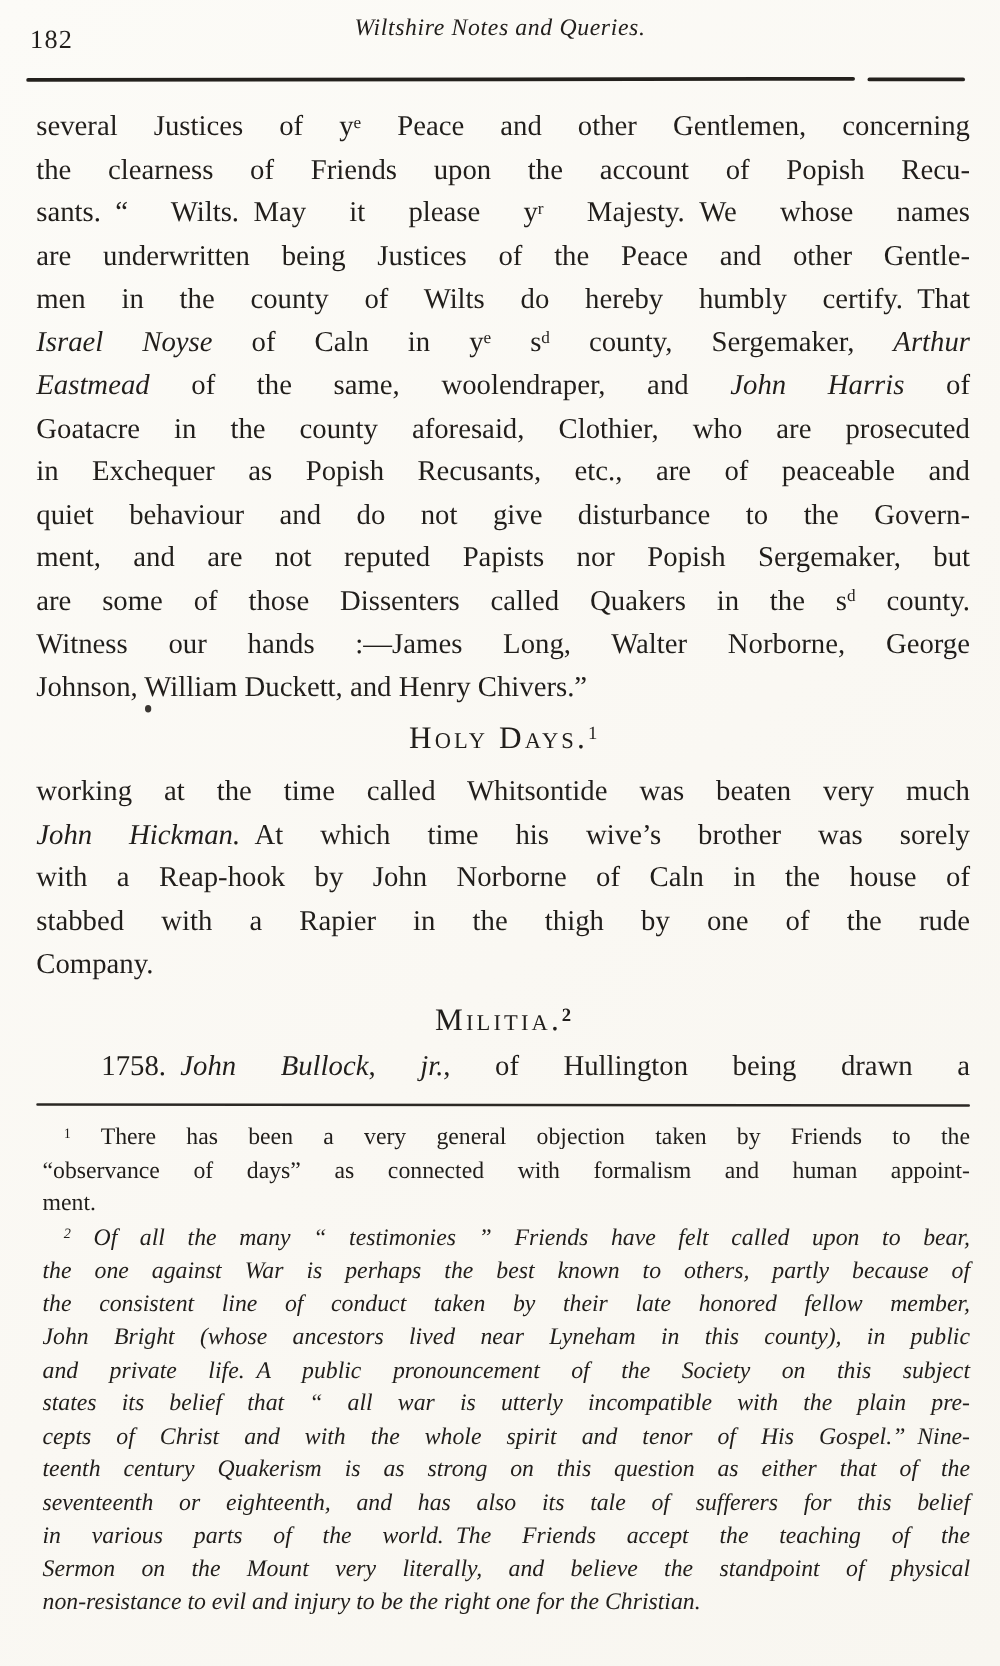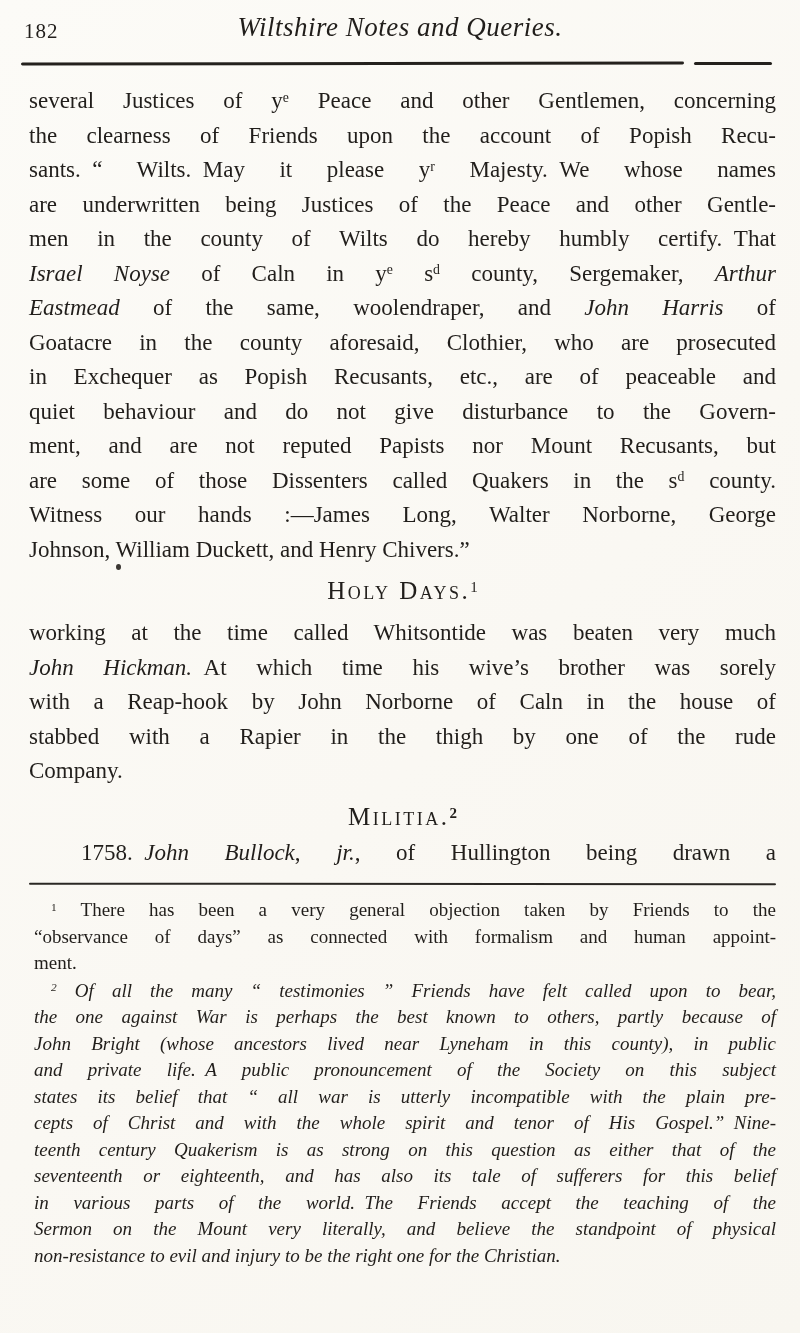--- a/index.html
+++ b/index.html
@@ -4,21 +4,21 @@
 <style>
   html,body{margin:0;padding:0;}
   body{
     width:800px;height:1333px;position:relative;overflow:hidden;
     background:linear-gradient(135deg,#fcfbf7 0%,#faf8f3 55%,#f8f6f0 100%);
     font-family:"Liberation Serif","DejaVu Serif",serif;
     color:#211e1b;
   }
   
   .pagenum{position:absolute;left:24px;top:19px;font-size:21px;letter-spacing:1px;}
-  .runtitle{position:absolute;left:0;right:0;top:12px;text-align:center;font-style:italic;font-size:27px;letter-spacing:.5px;}
+  .runtitle{position:absolute;left:0;right:0;top:12px;text-align:center;font-style:italic;font-size:19px;letter-spacing:.5px;}
   .rule1{position:absolute;top:62px;left:21px;right:28px;display:flex;gap:10px;align-items:center;}
   .rule1 .seg-a{flex:1;height:3px;background:#24211d;border-radius:2px;transform:rotate(-.08deg);}
   .rule1 .seg-b{width:78px;height:3px;background:#24211d;border-radius:2px;}
   
   #sections{position:absolute;top:84px;left:29px;right:24px;}
   .para .line{text-align:justify;text-align-last:justify;text-justify:inter-word;white-space:normal;}
   .para.body .line{font-size:23px;line-height:34.5px;}
   .para.footnote .line{font-size:19px;line-height:26.5px;}
   .line.flush{text-align-last:left;}
   .body .line.indent{text-indent:52px;}
@@ -51,21 +51,21 @@
       <div class="line"><span>several Justices of y</span><span class="sup">e</span><span> Peace and other Gentlemen, concerning</span></div>
       <div class="line"><span>the clearness of Friends upon the account of Popish Recu-</span></div>
       <div class="line"><span>sants. “ Wilts. May it please y</span><span class="sup">r</span><span> Majesty. We whose names</span></div>
       <div class="line"><span>are underwritten being Justices of the Peace and other Gentle-</span></div>
       <div class="line"><span>men in the county of Wilts do hereby humbly certify. That</span></div>
       <div class="line"><span class="it">Israel Noyse</span><span> of Caln in y</span><span class="sup">e</span><span> s</span><span class="sup">d</span><span> county, Sergemaker, </span><span class="it">Arthur</span></div>
       <div class="line"><span class="it">Eastmead</span><span> of the same, woolendraper, and </span><span class="it">John Harris</span><span> of</span></div>
       <div class="line"><span>Goatacre in the county aforesaid, Clothier, who are prosecuted</span></div>
       <div class="line"><span>in Exchequer as Popish Recusants, etc., are of peaceable and</span></div>
       <div class="line"><span>quiet behaviour and do not give disturbance to the Govern-</span></div>
-      <div class="line"><span>ment, and are not reputed Papists nor Mount Recusants, but</span></div>
+      <div class="line"><span>ment, and are not reputed Papists nor Popish Sergemaker, but</span></div>
       <div class="line"><span>are some of those Dissenters called Quakers in the s</span><span class="sup">d</span><span> county.</span></div>
       <div class="line"><span>Witness our hands :—James Long, Walter Norborne, George</span></div>
       <div class="line flush"><span>Johnson, William Duckett, and Henry Chivers.”</span></div>
     </div>
     <div class="heading" data-sec="heading-holy-days"><span>Holy Days.</span><span class="sup">1</span></div>
     <div class="para body" data-sec="para-hickman">
       <div class="line"><span>working at the time called Whitsontide was beaten very much</span></div>
       <div class="line"><span class="it">John Hickman.</span><span> At which time his wive’s brother was sorely</span></div>
       <div class="line"><span>with a Reap-hook by John Norborne of Caln in the house of</span></div>
       <div class="line"><span>stabbed with a Rapier in the thigh by one of the rude</span></div>
@@ -77,20 +77,21 @@
     </div>
     <div class="fnrule" data-sec="footnote-rule"></div>
     <div class="para footnote" data-sec="footnote-1">
       <div class="line indent"><span class="sup">1</span><span> There has been a very general objection taken by Friends to the</span></div>
       <div class="line"><span>“observance of days” as connected with formalism and human appoint-</span></div>
       <div class="line flush"><span>ment.</span></div>
     </div>
     <div class="para footnote" data-sec="footnote-2">
       <div class="line indent"><span class="sup">2</span><span> Of all the many “ testimonies ” Friends have felt called upon to bear,</span></div>
       <div class="line"><span>the one against War is perhaps the best known to others, partly because of</span></div>
+      <div class="line"><span>the consistent line of conduct taken by their late honored fellow member,</span></div>
       <div class="line"><span>John Bright (whose ancestors lived near Lyneham in this county), in public</span></div>
       <div class="line"><span>and private life. A public pronouncement of the Society on this subject</span></div>
       <div class="line"><span>states its belief that “ all war is utterly incompatible with the plain pre-</span></div>
       <div class="line"><span>cepts of Christ and with the whole spirit and tenor of His Gospel.” Nine-</span></div>
       <div class="line"><span>teenth century Quakerism is as strong on this question as either that of the</span></div>
       <div class="line"><span>seventeenth or eighteenth, and has also its tale of sufferers for this belief</span></div>
       <div class="line"><span>in various parts of the world. The Friends accept the teaching of the</span></div>
       <div class="line"><span>Sermon on the Mount very literally, and believe the standpoint of physical</span></div>
       <div class="line flush"><span>non-resistance to evil and injury to be the right one for the Christian.</span></div>
     </div>

